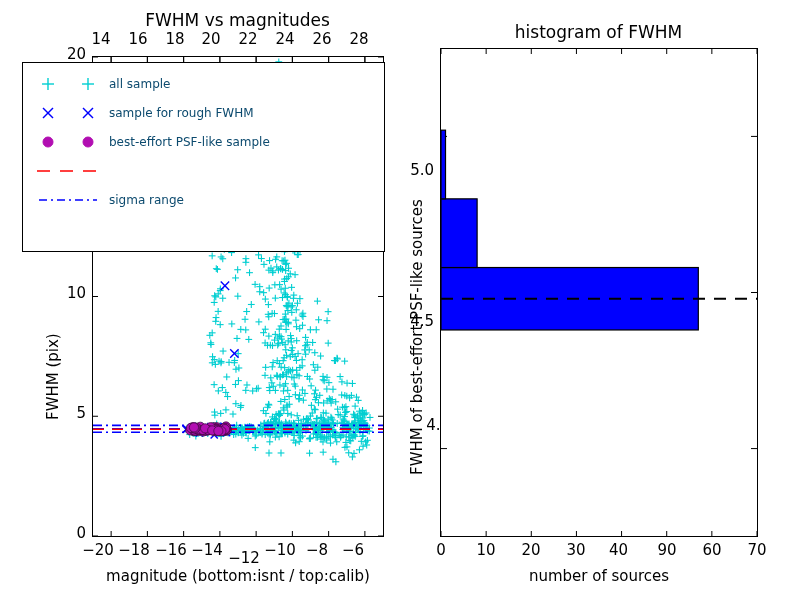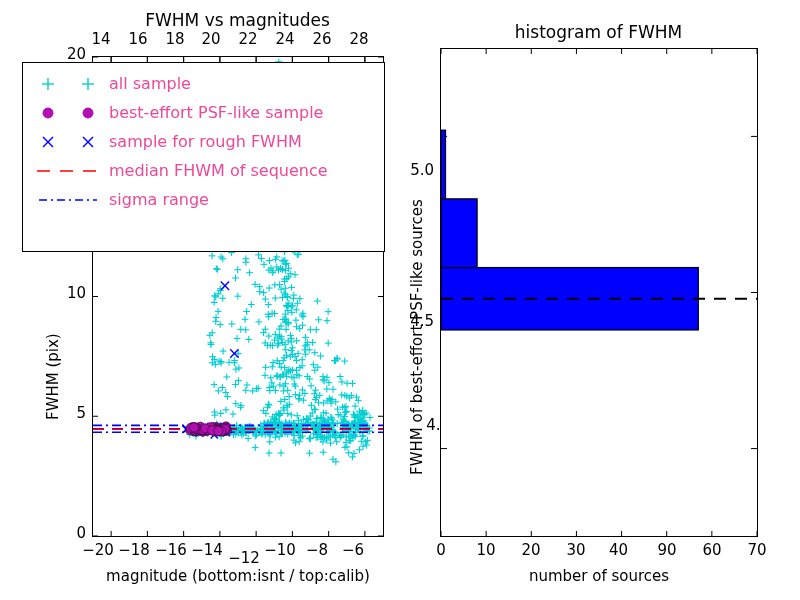--- a/index.html
+++ b/index.html
@@ -62,22 +62,22 @@
     align-items: center;
     height: 29px;
   }
   .legend-handle {
     width: 74px;
     height: 20px;
     position: relative;
     flex: 0 0 74px;
   }
   .legend-text {
-    font-size: 16px;
-    color: #ec4899;
+    font-size: 12px;
+    color: #0c4a6e;
     white-space: nowrap;
     padding-left: 4px;
   }
 </style>
 </head>
 <body>
 
 <div id="figure">
 
   <div class="axes-title" style="left:92px; top:10px; width:291px;">FWHM vs magnitudes</div>
@@ -2020,49 +2020,48 @@
               <line x1="57" y1="4" x2="57" y2="16"></line>
           </g>
         </svg>
       </span>
       <span class="legend-text">all sample</span>
     </div>
 
     <div class="legend-row">
       <span class="legend-handle">
         <svg width="74" height="20" viewBox="0 0 74 20">
-          <circle cx="17" cy="10" r="5" fill="#B20EB2" stroke="#B20EB2"></circle>
-          <circle cx="57" cy="10" r="5" fill="#B20EB2" stroke="#B20EB2"></circle>
-        </svg>
-      </span>
-      <span class="legend-text">best-effort PSF-like sample</span>
-    </div>
-
-    <div class="legend-row">
-      <span class="legend-handle">
-        <svg width="74" height="20" viewBox="0 0 74 20">
           <g stroke="#0000FF" stroke-width="1.4">
             <line x1="12" y1="5" x2="22" y2="15"></line>
               <line x1="22" y1="5" x2="12" y2="15"></line>
             <line x1="52" y1="5" x2="62" y2="15"></line>
               <line x1="62" y1="5" x2="52" y2="15"></line>
           </g>
         </svg>
       </span>
       <span class="legend-text">sample for rough FWHM</span>
     </div>
 
+    <div class="legend-row">
+      <span class="legend-handle">
+        <svg width="74" height="20" viewBox="0 0 74 20">
+          <circle cx="17" cy="10" r="5" fill="#B20EB2" stroke="#B20EB2"></circle>
+          <circle cx="57" cy="10" r="5" fill="#B20EB2" stroke="#B20EB2"></circle>
+        </svg>
+      </span>
+      <span class="legend-text">best-effort PSF-like sample</span>
+    </div>
+
 
     <div class="legend-row">
       <span class="legend-handle">
         <svg width="74" height="20" viewBox="0 0 74 20">
           <line x1="6" y1="10" x2="68" y2="10" stroke="#FF0000" stroke-width="1.6" stroke-dasharray="13 10"></line>
         </svg>
       </span>
-      <span class="legend-text">median FHWM of sequence</span>
     </div>
 
     <div class="legend-row">
       <span class="legend-handle">
         <svg width="74" height="20" viewBox="0 0 74 20">
           <line x1="8" y1="10" x2="66" y2="10" stroke="#0000FF" stroke-width="1.6" stroke-dasharray="8 4 2 4"></line>
         </svg>
       </span>
       <span class="legend-text">sigma range</span>
     </div>

